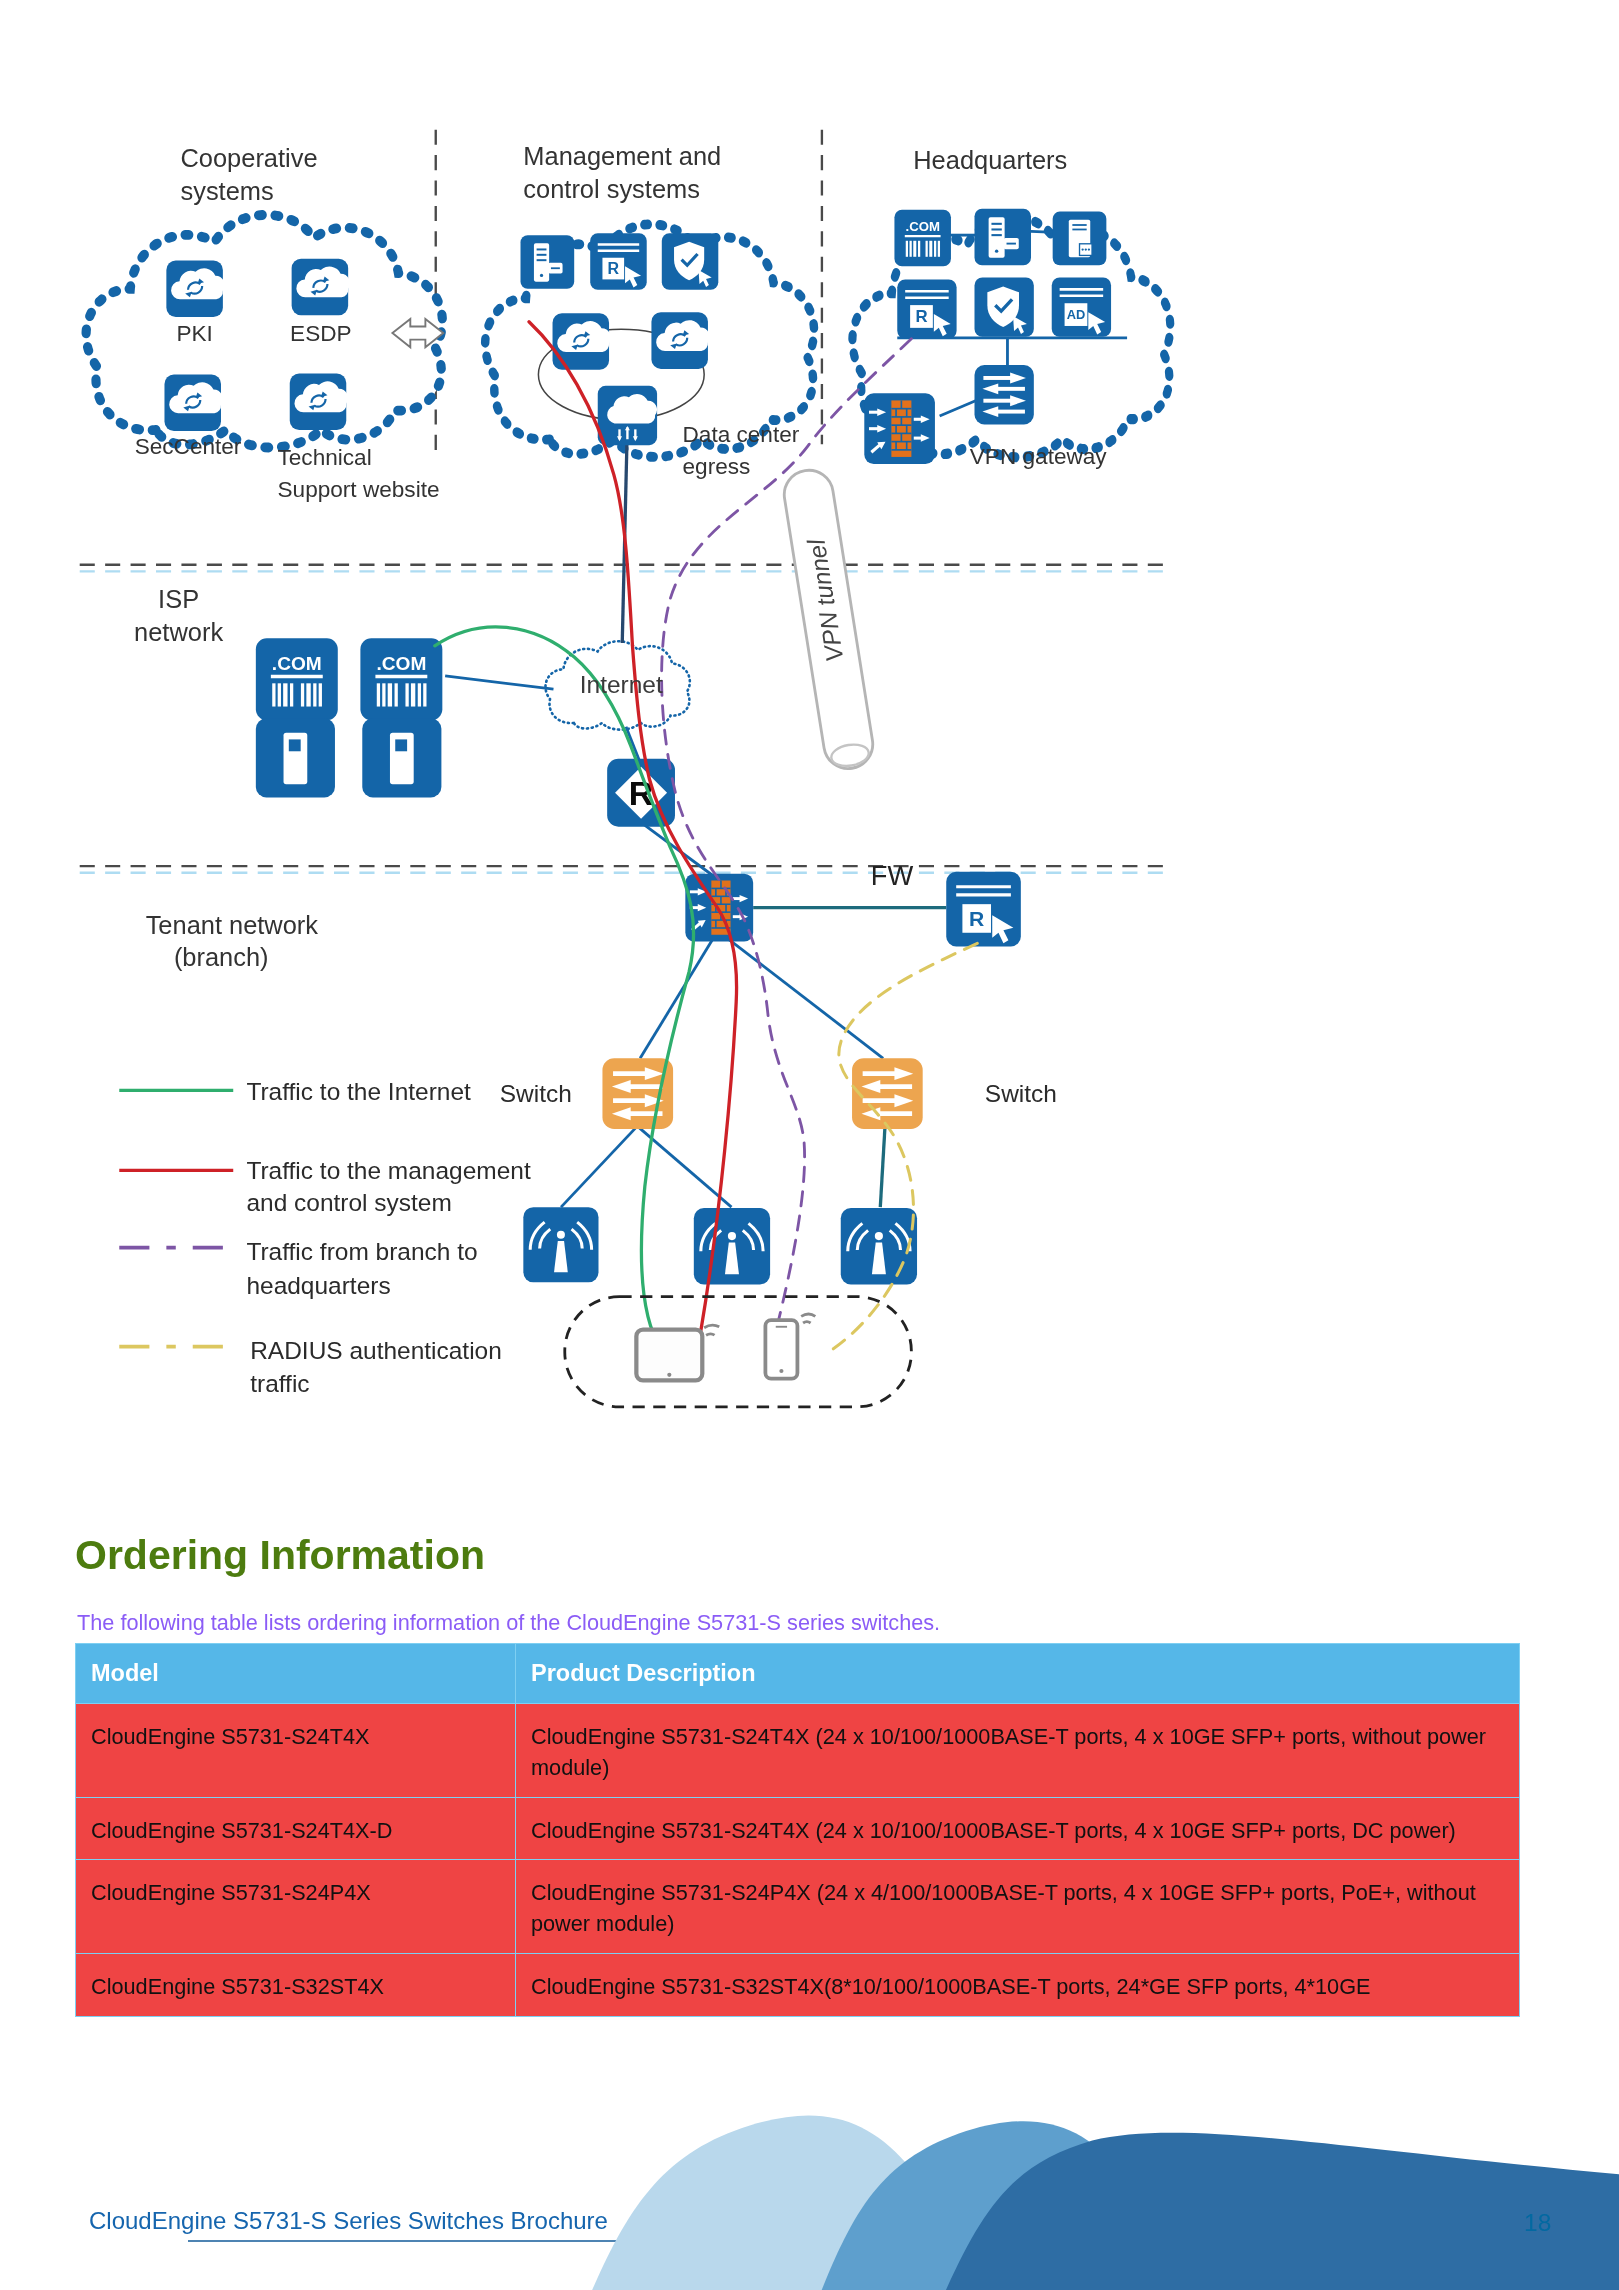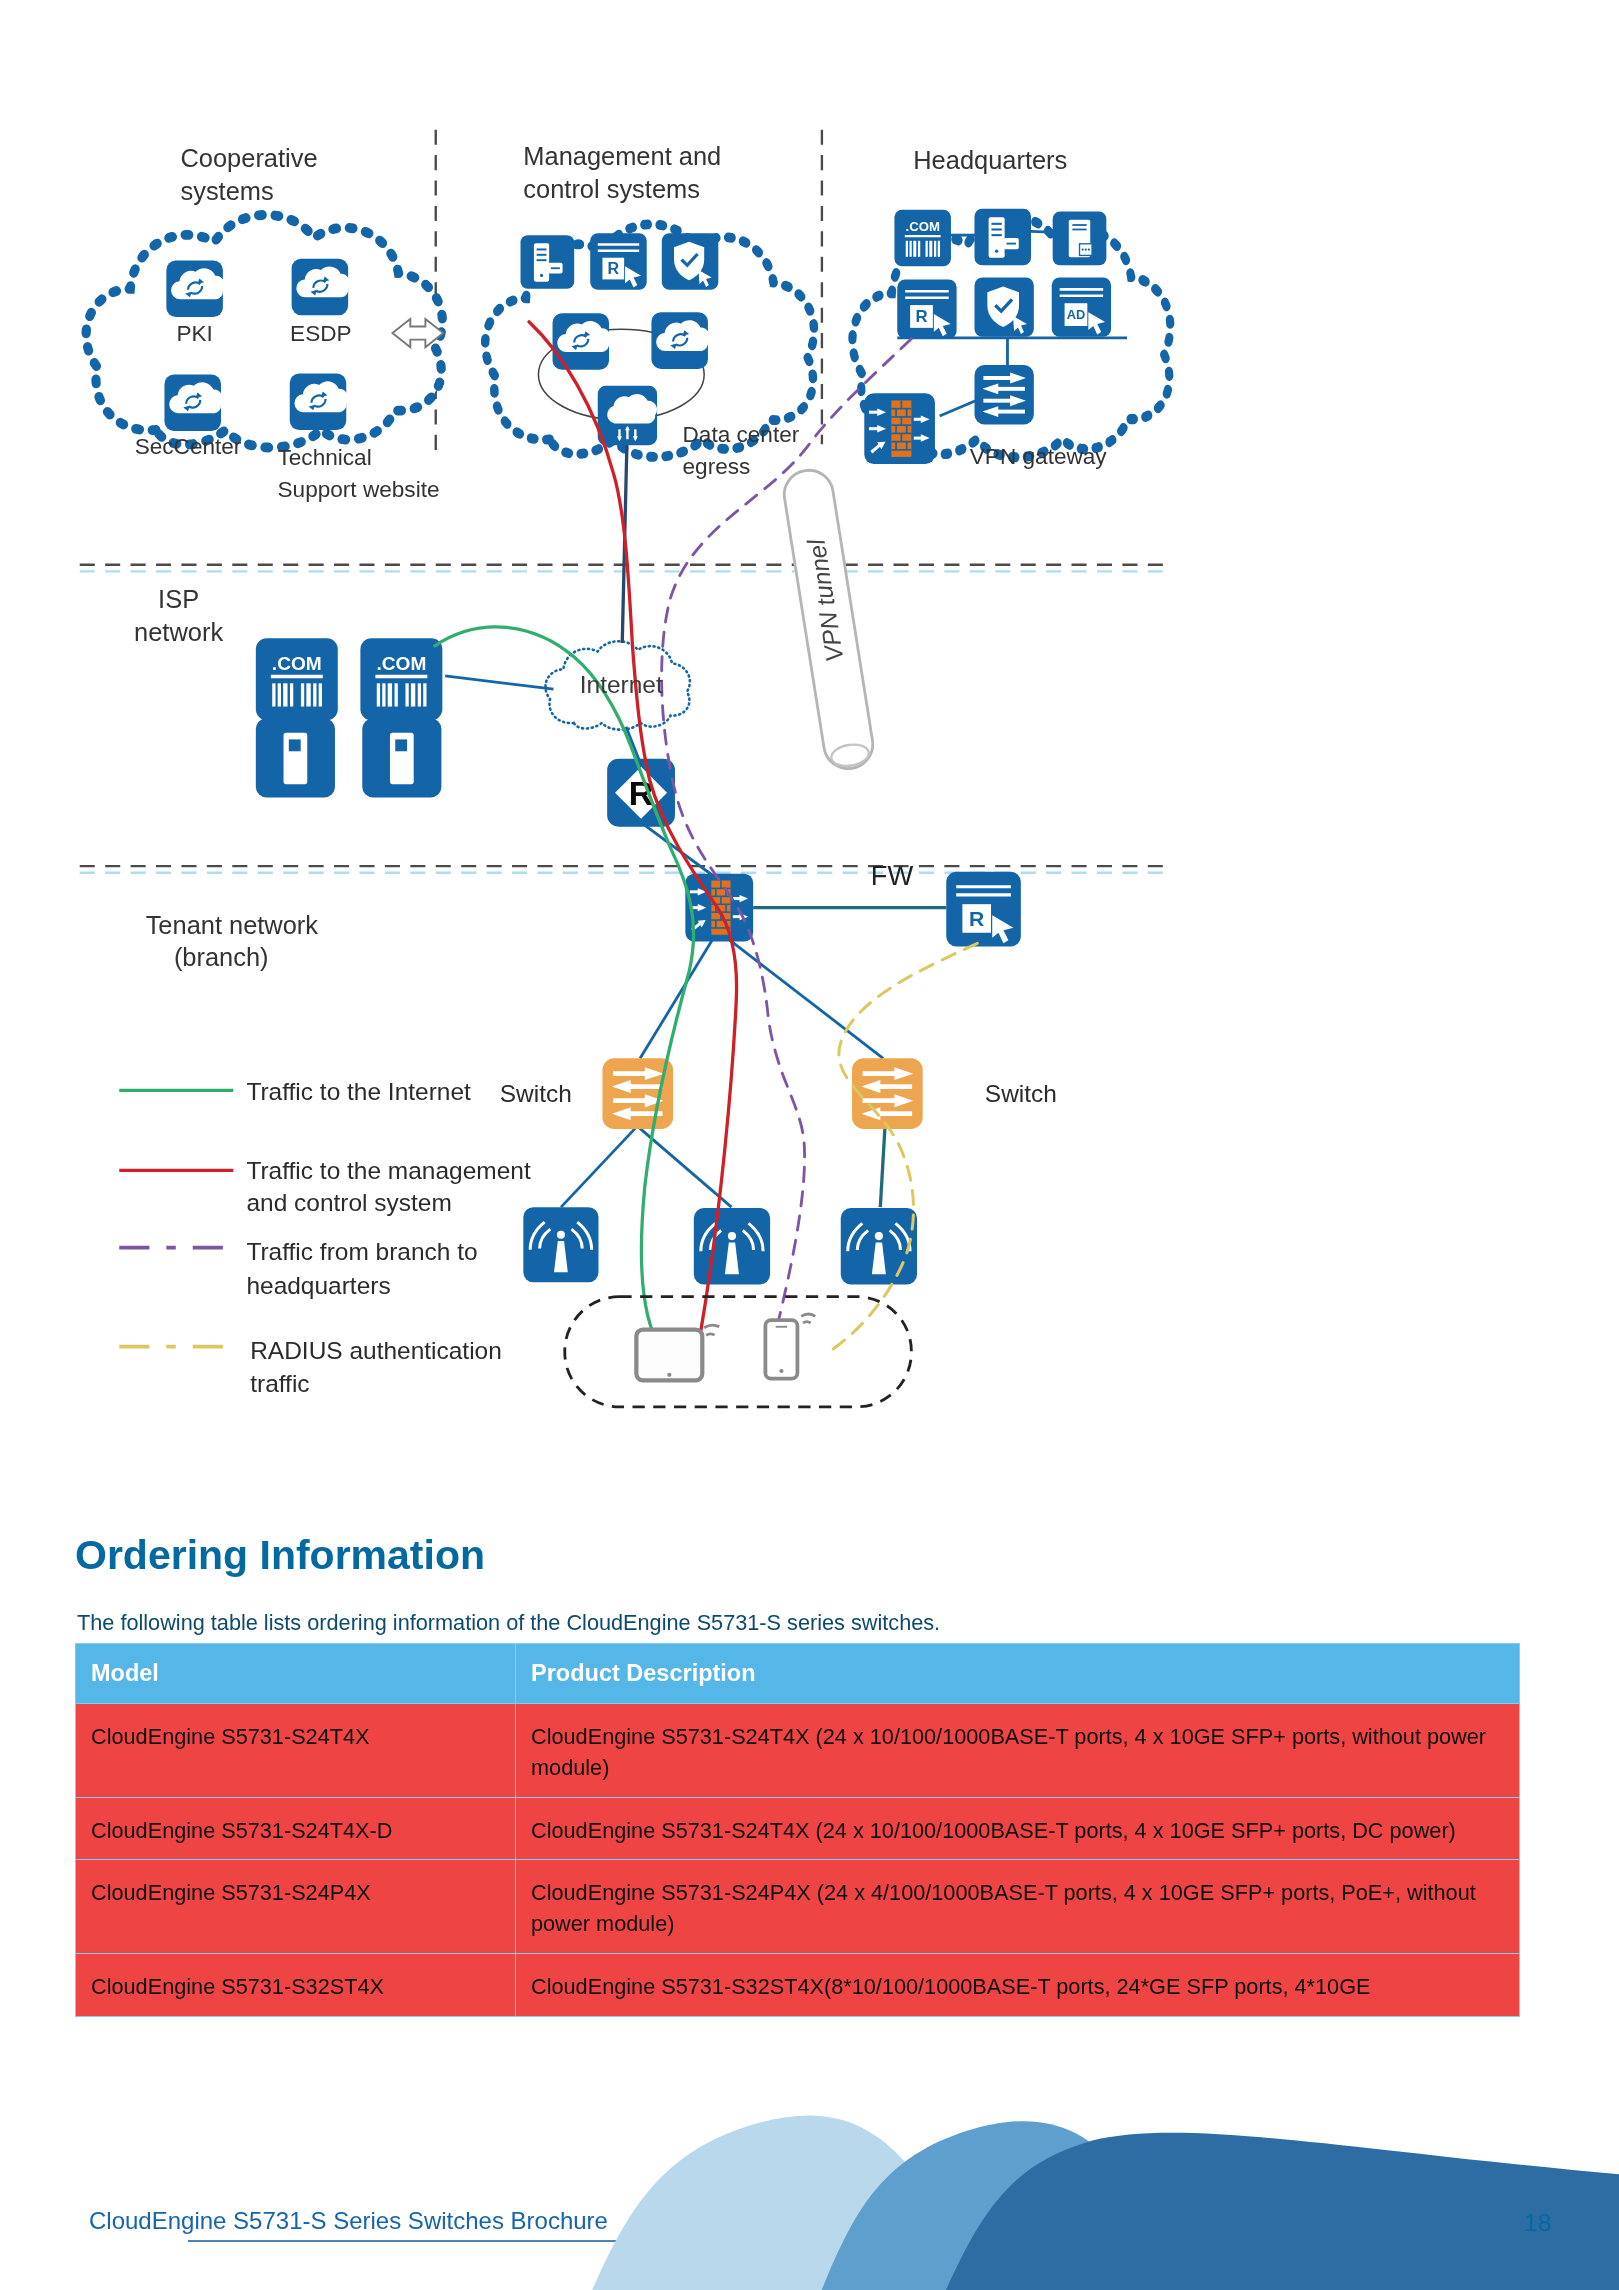--- a/index.html
+++ b/index.html
@@ -16,22 +16,22 @@
   .bletter2{font-size:13px;font-weight:bold;fill:#1465a8;text-anchor:middle;}
   .rletter{font-size:30px;font-weight:bold;fill:#0a0a0a;text-anchor:middle;}
   .cloud{fill:#fff;stroke:#1465a8;stroke-width:5;stroke-dasharray:2 7;stroke-linecap:round;vector-effect:non-scaling-stroke;}
   .cloud-int{stroke-width:3.5;stroke-dasharray:1.5 5;}
   .divider{stroke:#4a4a4a;stroke-width:2.5;stroke-dasharray:16 11;fill:none;}
   .divlight{stroke:#aedcf2;stroke-width:2.5;stroke-dasharray:16 11;fill:none;}
   .bluelink{stroke:#1465a8;stroke-width:3;fill:none;}
   .teallink{stroke:#1d6b7d;stroke-width:3.5;fill:none;}
   .navylink{stroke:#27486e;stroke-width:3.5;fill:none;}
 
-  .heading{position:absolute;left:75px;top:1505px;font-size:41px;font-weight:bold;color:#0369a1;}
-  .intro{position:absolute;left:77px;top:1588px;font-size:21.7px;color:#0c4a6e;}
+  .heading{position:absolute;left:75px;top:1505px;font-size:41px;font-weight:bold;color:#4d7c0f;}
+  .intro{position:absolute;left:77px;top:1588px;font-size:21.7px;color:#8b5cf6;}
   .ordertable{position:absolute;left:75px;top:1643px;width:1445px;border-collapse:collapse;table-layout:fixed;}
   .ordertable th{background:#55b7e8;color:#fff;font-size:23.5px;font-weight:bold;text-align:left;
                  padding:16px 15px;border:1.9px solid #7ecff2;}
   .ordertable td{font-size:21.7px;color:#111;vertical-align:top;line-height:1.42;
                  padding:18px 15px 13px 15px;border:1.9px solid #7ecff2;background:#ef4444;}
   .ordertable col.c1{width:440px;}
   .footer-line{position:absolute;left:188px;top:2240px;width:810px;height:1.9px;background:#2e6da4;opacity:.85;z-index:0;}
   .wave{position:absolute;left:0;top:2084px;z-index:1;}
   .footer-title{position:absolute;left:89px;top:2207px;font-size:24px;color:#1565ae;z-index:2;cursor:pointer;}
   .page-num{position:absolute;left:1524px;top:2209px;font-size:24.5px;color:#0369a1;z-index:2;}

